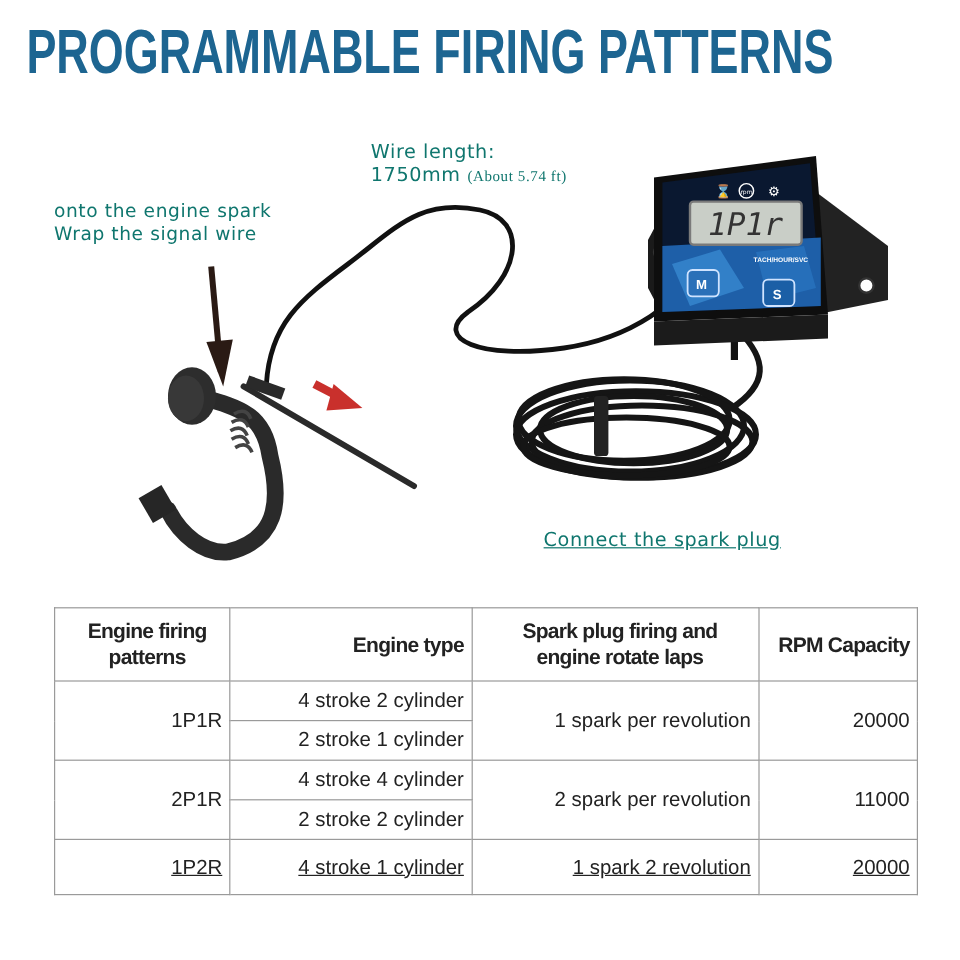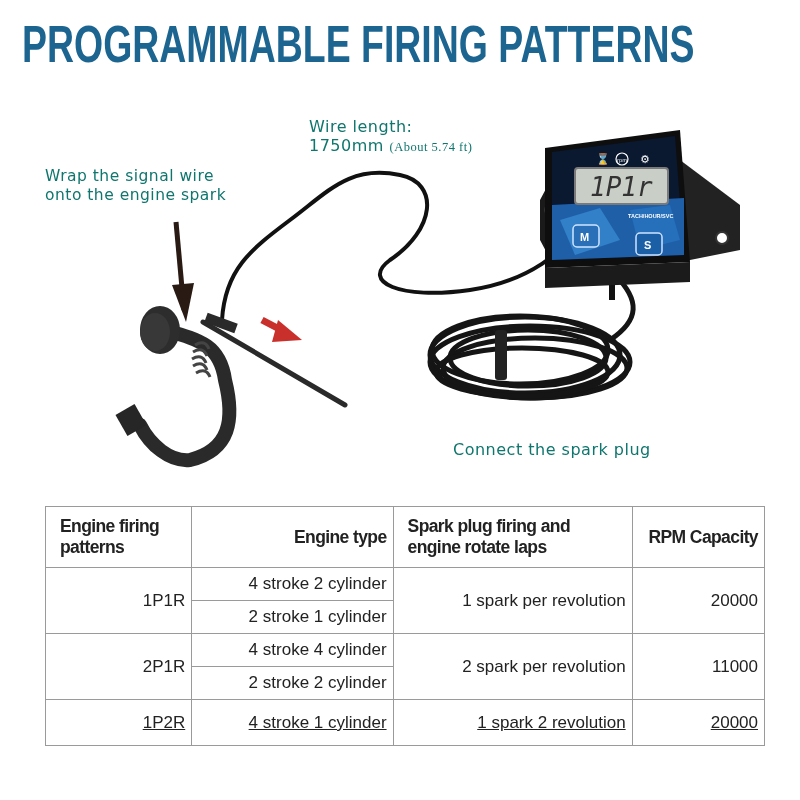--- a/index.html
+++ b/index.html
@@ -4,21 +4,21 @@
 <style>
   html,body{margin:0;padding:0;background:#fff;}
   body{width:800px;height:800px;position:relative;overflow:hidden;font-family:"Liberation Sans",sans-serif;color:#222;}
   .title{position:absolute;left:22px;top:14px;height:60px;font-family:"Liberation Sans",sans-serif;font-weight:bold;font-size:52px;line-height:60px;color:#1d6591;letter-spacing:0px;transform:scaleX(0.72);transform-origin:left top;white-space:nowrap;}
   .caption{position:absolute;font-family:"DejaVu Sans",sans-serif;color:#0f766e;font-size:16px;line-height:19px;letter-spacing:0.5px;}
   .caption small{font-size:12.5px;font-family:Liberation Serif, serif;}
   .illus{position:absolute;left:0;top:100px;width:800px;height:390px;}
   table.spec{position:absolute;left:45px;top:506px;width:720px;border-collapse:collapse;font-family:"Liberation Sans",sans-serif;font-size:17px;color:#222;}
   table.spec th,table.spec td{border:1px solid #9a9a9a;text-align:right;vertical-align:middle;padding:0 6px;}
   table.spec th{font-weight:bold;font-size:17.5px;height:60px;letter-spacing:-0.6px;}
-  table.spec th.left{text-align:left;padding-left:14px;line-height:21px;}
+  table.spec th.left{text-align:center;padding-left:14px;line-height:21px;}
   table.spec td{height:32px;}
   table.spec td.tall{height:45px;text-decoration:underline;}
   .col1{width:126px;}.col2{width:190px;}.col3{width:220px;}.col4{width:120px;margin-left:19px;}
   table.spec{border-left:1px solid #9a9a9a;}
 </style>
 </head>
 <body>
 
 <div class="title">PROGRAMMABLE FIRING PATTERNS</div>
 
@@ -94,24 +94,24 @@
     <path d="M262 320 L285 332" stroke="#c9302c" stroke-width="7"></path>
     <path d="M278 320 L302 340 L272 342 Z" fill="#c9302c"></path>
   </g>
 </svg>
 
 <div class="caption" style="left:309px;top:117px;">
   <div>Wire length:</div>
   <div><span>1750mm</span> <small>(About 5.74 ft)</small></div>
 </div>
 <div class="caption" style="left:45px;top:167px;font-size:15.5px;line-height:19px;">
+  <div>onto the engine spark</div>
   <div>Wrap the signal wire</div>
-  <div>onto the engine spark</div>
 </div>
-<div class="caption" style="left:453px;top:440px;">Connect the spark plug</div>
+<div class="caption" style="left:453px;top:440px;text-decoration:underline;">Connect the spark plug</div>
 
 <table class="spec">
   <thead>
     <tr>
       <th class="left col1">Engine firing patterns</th>
       <th class="col2">Engine type</th>
       <th class="left col3">Spark plug firing and engine rotate laps</th>
       <th class="col4">RPM Capacity</th>
     </tr>
   </thead>

